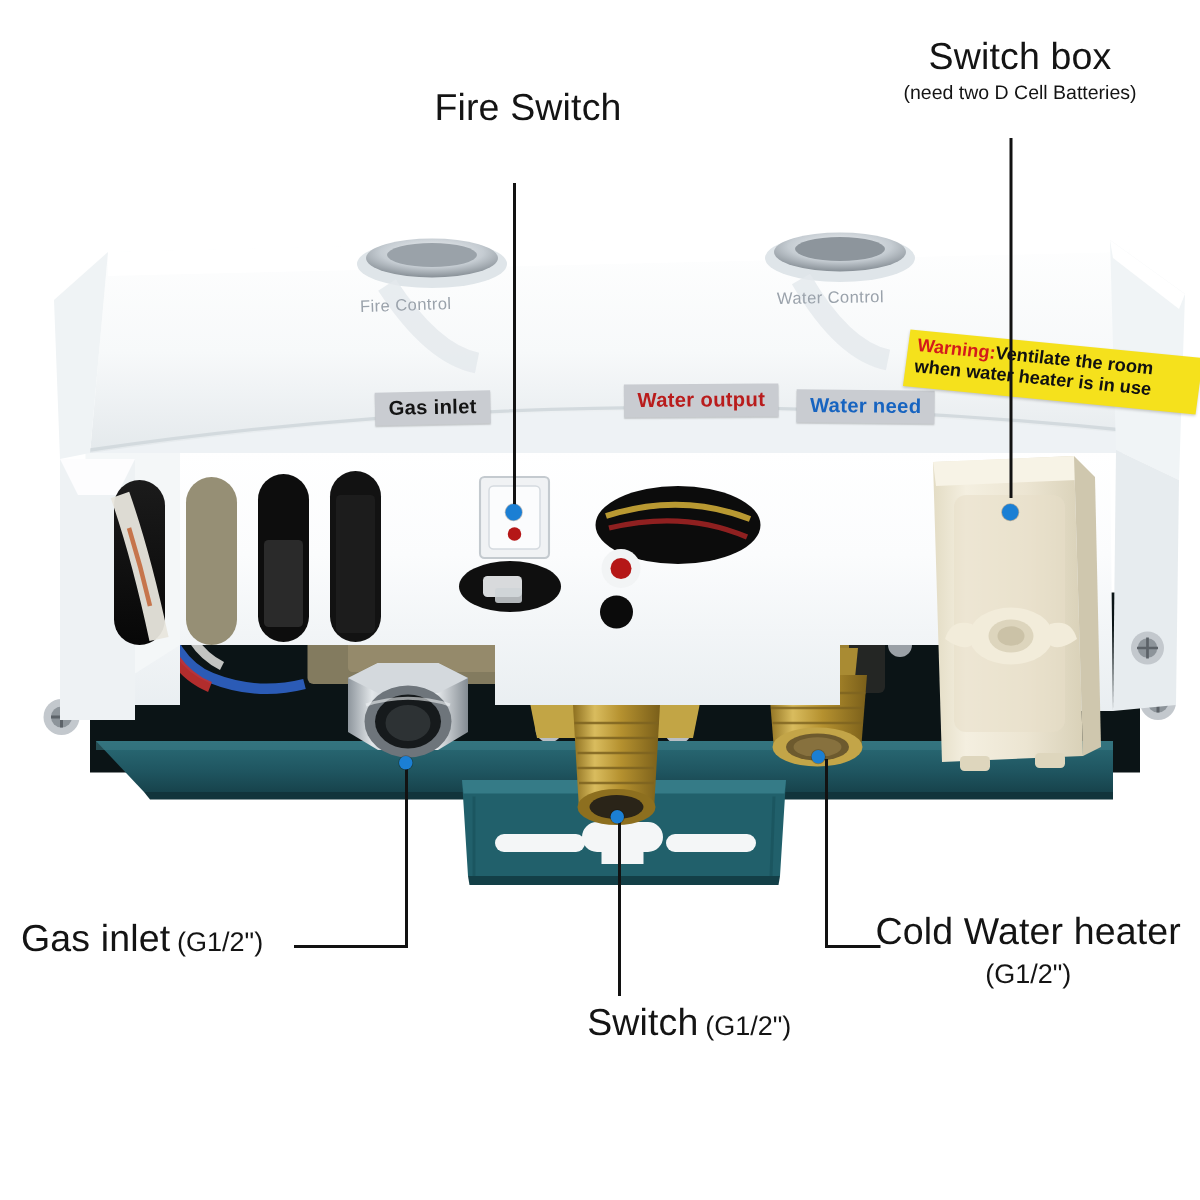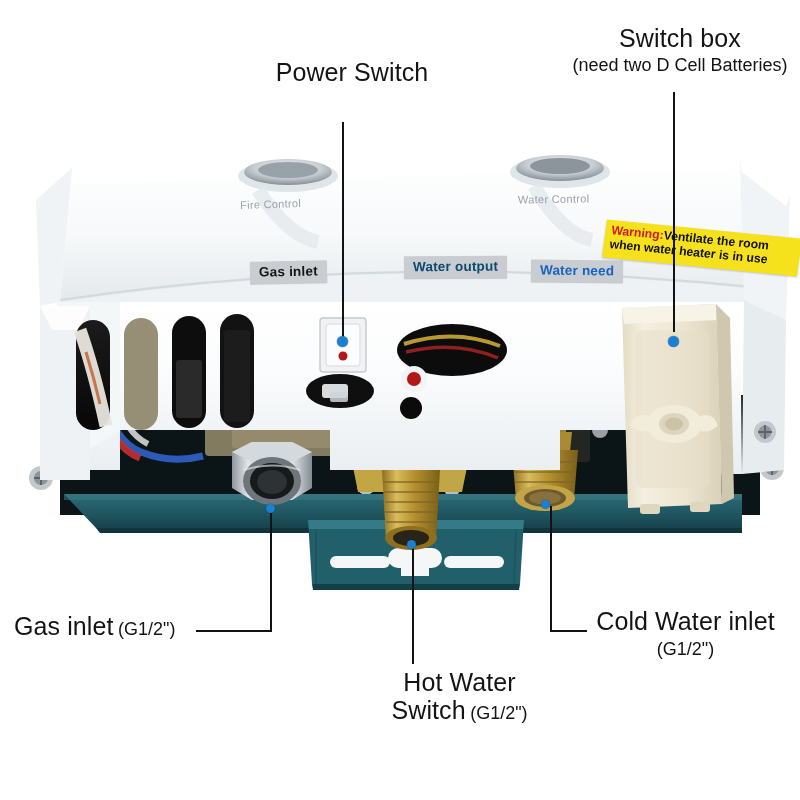--- a/index.html
+++ b/index.html
@@ -18,21 +18,21 @@
   }
 
   
   .callout { position: absolute; color: #141414; text-align: center; line-height: 1.12; }
   .callout .main { font-size: 25px; letter-spacing: .1px; white-space: nowrap; }
   .callout .sub  { font-size: 17px; white-space: nowrap; }
   .callout .spec { font-size: 18px; }
 
   #cal-batt-box { left: 560px; top: 24px; width: 240px; }
   #cal-batt-box .main { font-size: 25px; }
-  #cal-batt-box .sub { font-size: 18px; margin-top: 3px; }
+  #cal-batt-box .sub { font-size: 13px; margin-top: 3px; }
 
   #cal-power-sw { left: 252px; top: 58px; width: 200px; }
 
   #cal-gas { left: 14px; top: 612px; width: 250px; text-align: left; white-space: nowrap; }
   #cal-gas .main { display: inline; }
   #cal-gas .spec { display: inline; }
 
   #cal-cold { left: 578px; top: 607px; width: 215px; text-align: center; }
   #cal-cold .spec { display: block; margin-top: 4px; }
 
@@ -55,21 +55,21 @@
   .dot.small { width: 9px; height: 9px; }
 
   
   .porttag {
     position: absolute; background: #c9ccd1;
     font-size: 13.5px; font-weight: 600; letter-spacing: .2px;
     padding: 3px 9px 4px 9px; white-space: nowrap;
     box-shadow: 0 1px 1px rgba(0,0,0,.18);
   }
   #tag-gas   { left: 250px; top: 261px; color: #141414; transform: rotate(-1.2deg); }
-  #tag-wout  { left: 404px; top: 256px; color: #0c4a6e; transform: rotate(-0.4deg); }
+  #tag-wout  { left: 416px; top: 256px; color: #b91c1c; transform: rotate(-0.4deg); }
   #tag-win   { left: 531px; top: 260px; color: #1764c0; transform: rotate(0.6deg); }
 
   
   .knobtxt {
     position: absolute; font-size: 11px; color: #9aa2ab;
     letter-spacing: .3px; white-space: nowrap;
   }
   #knob-fire  { left: 240px; top: 198px; transform: rotate(-2deg); }
   #knob-water { left: 518px; top: 193px; transform: rotate(-1deg); }
 
@@ -342,44 +342,43 @@
   </div>
 
   <div class="callout" id="cal-batt-box">
     <div class="main">Switch box</div>
     <div class="sub">(need two D Cell Batteries)</div>
   </div>
   <div class="lead lead-v" style="left:673px; top:92px; height:240px;"></div>
   <div class="dot" style="left:668px; top:336px;"></div>
 
   <div class="callout" id="cal-power-sw">
-    <div class="main">Power Switch</div>
+    <div class="main">Fire Switch</div>
   </div>
   <div class="lead lead-v" style="left:342px; top:122px; height:216px;"></div>
   <div class="dot" style="left:337px; top:336px;"></div>
 
   <div class="callout" id="cal-gas">
     <span class="main">Gas inlet</span>
     <span class="spec">(G1/2")</span>
   </div>
   <div class="lead lead-h" style="left:196px; top:630px; width:76px;"></div>
   <div class="lead lead-v" style="left:270px; top:510px; height:122px;"></div>
   <div class="dot small" style="left:266px; top:504px;"></div>
 
   <div class="callout" id="cal-hot">
-    <div class="main">Hot Water</div>
     <div class="l2">
       <span class="main">Switch</span>
       <span class="spec">(G1/2")</span>
     </div>
   </div>
   <div class="lead lead-v" style="left:412px; top:546px; height:118px;"></div>
   <div class="dot small" style="left:407px; top:540px;"></div>
 
   <div class="callout" id="cal-cold">
-    <div class="main">Cold Water inlet</div>
+    <div class="main">Cold Water heater</div>
     <div class="spec">(G1/2")</div>
   </div>
   <div class="lead lead-h" style="left:551px; top:630px; width:36px;"></div>
   <div class="lead lead-v" style="left:550px; top:506px; height:126px;"></div>
   <div class="dot small" style="left:541px; top:500px;"></div>
 
 </div>
 
 </body></html>

